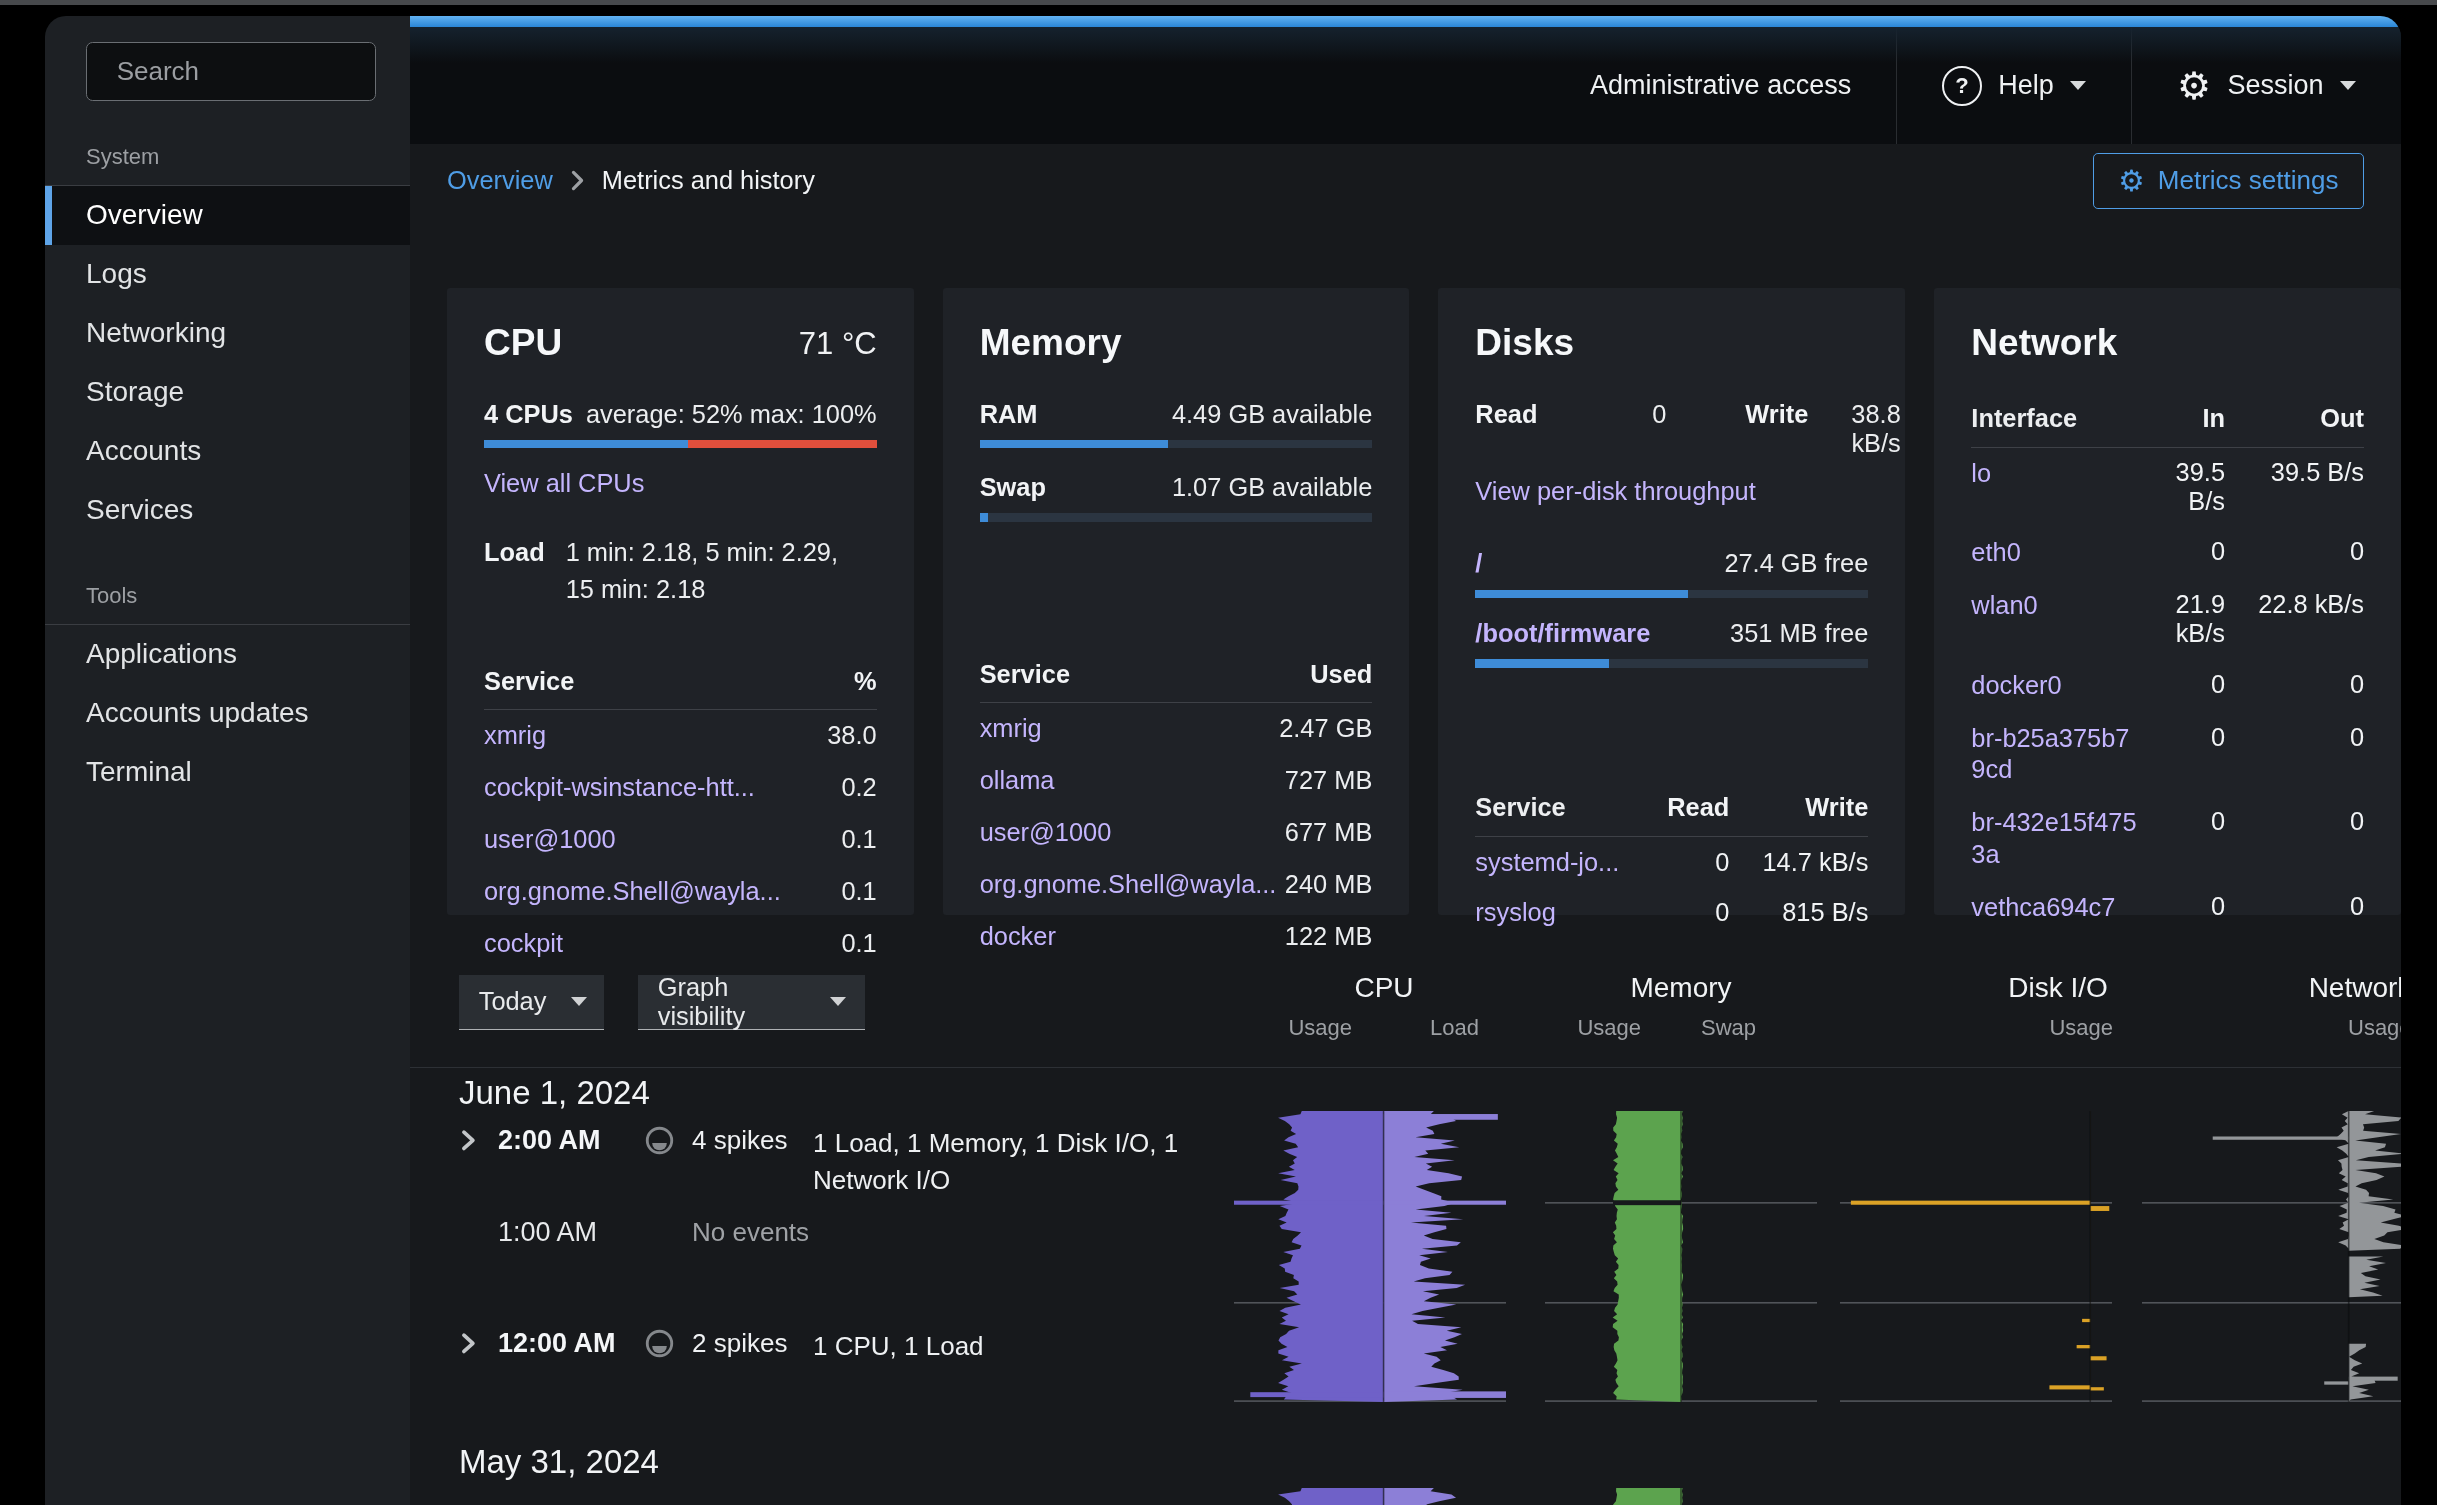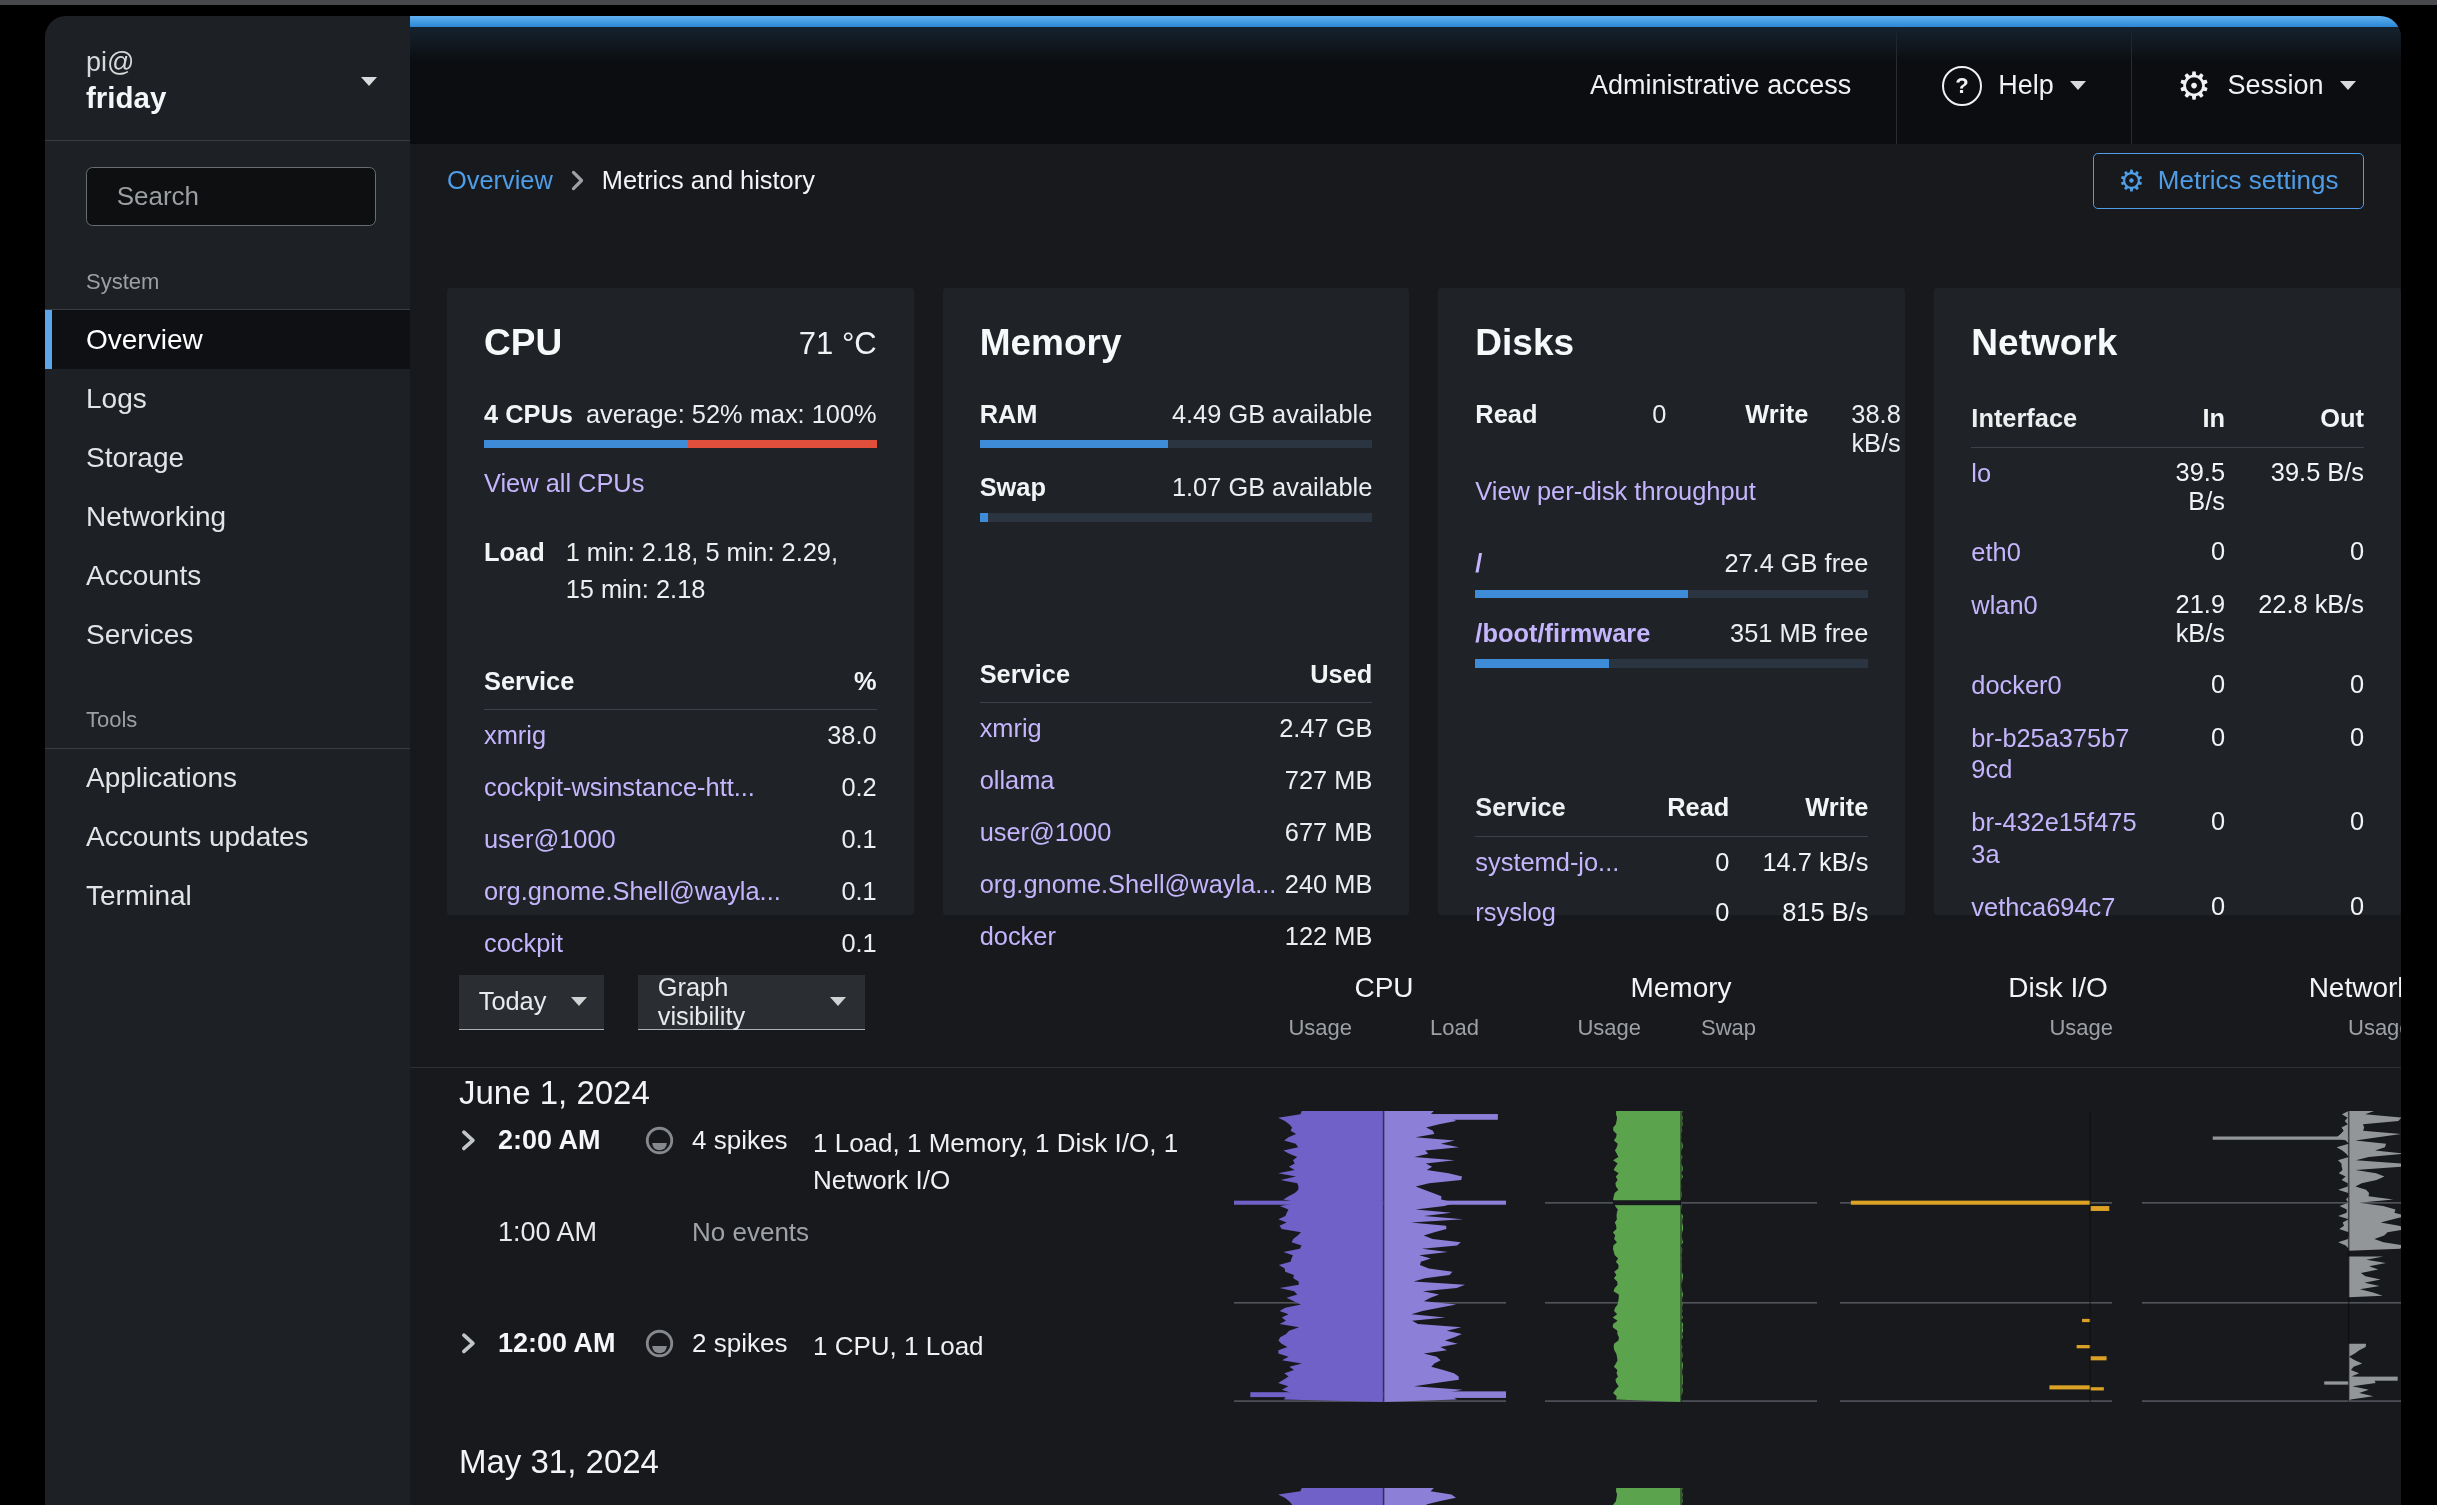--- a/index.html
+++ b/index.html
@@ -86,50 +86,43 @@
 </style>
 </head>
 <body>
 
 <div class="stage">
   <div class="top-strip"></div>
 
   <div class="app">
 
     <aside class="sidebar">
-      <div class="host">
-        <div>
-          <div class="host-user">pi@</div>
-          <div class="host-name">friday</div>
-        </div>
-        <span class="caret"></span>
-      </div>
 
       <div class="search-wrap">
         <svg width="26" height="26" viewBox="0 0 32 32">
           <circle cx="13" cy="13" r="9" fill="none" stroke="#9b9ea2" stroke-width="3.5"></circle>
           <line x1="20" y1="20" x2="29" y2="29" stroke="#9b9ea2" stroke-width="3.5"></line>
         </svg>
         <input placeholder="Search" style="">
       </div>
 
       <div class="nav-label">System</div>
       <div class="nav-divider"></div>
       <nav>
         <div class="nav-item selected">
             <span>Overview</span>
           </div>
         <div class="nav-item">
             <span>Logs</span>
           </div>
         <div class="nav-item">
+            <span>Networking</span>
+          </div>
+        <div class="nav-item">
             <span>Storage</span>
-          </div>
-        <div class="nav-item">
-            <span>Networking</span>
           </div>
         <div class="nav-item">
             <span>Accounts</span>
           </div>
         <div class="nav-item">
             <span>Services</span>
           </div>
       </nav>
 
       <div class="nav-label">Tools</div>

